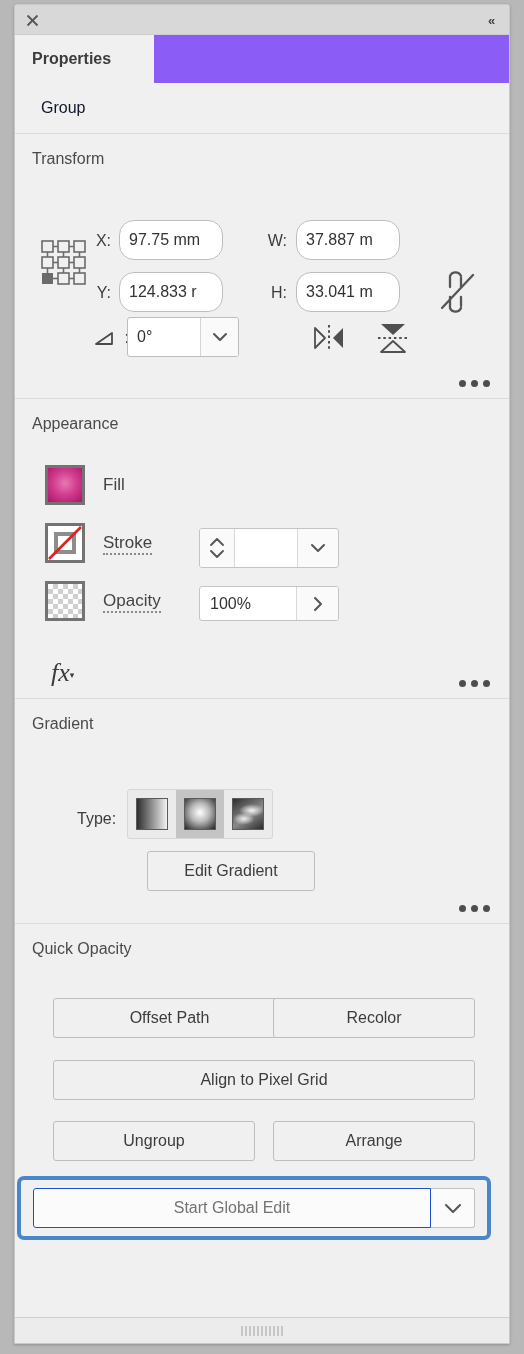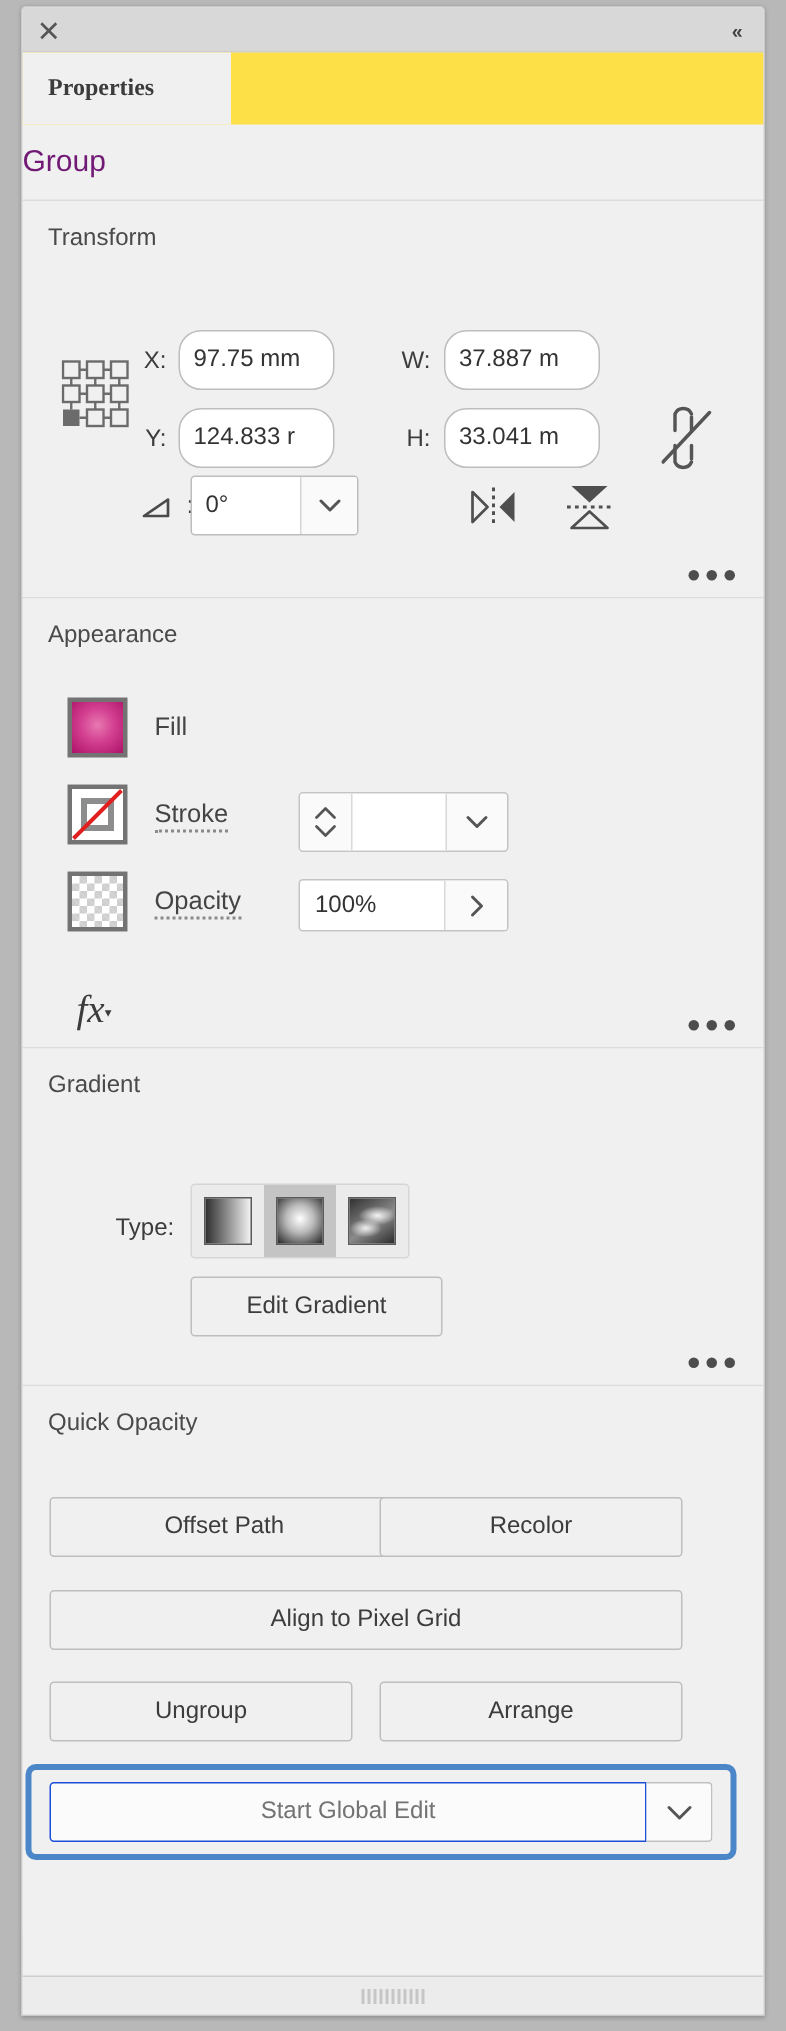--- a/index.html
+++ b/index.html
@@ -39,38 +39,37 @@
     width: 20px; height: 16px;
     color: #444;
     display: flex; align-items: center; justify-content: center;
     font-size: 13px; font-weight: bold; letter-spacing: -1px;
     cursor: pointer;
   }
   
   .tabstrip {
     position: relative;
     height: 48px;
-    background: #fde047;
-    font-family: Liberation Serif, serif;
+    background: #8b5cf6;
   }
   .tab-active {
     position: absolute; left: 0; top: 0;
     width: 139px; height: 48px;
     background: #f0f0f0;
     display: flex; align-items: center;
     padding-left: 17px;
     font-size: 16px; font-weight: bold; color: #3c3c3c;
     cursor: pointer;
   }
   
   .object-label {
     height: 50px;
     display: flex; align-items: center;
-    padding-left: 0;
-    font-size: 20px; color: #701a75;
+    padding-left: 26px;
+    font-size: 16px; color: #0f172a;
     background: #f0f0f0;
   }
   .divider { height: 1px; background: #dcdcdc; }
   .section { background: #f0f0f0; position: relative; }
   .section-title {
     font-size: 16px; color: #4a4a4a;
     padding: 16px 0 0 17px;
   }
   .more-dots {
     position: absolute; right: 19px;
@@ -197,20 +196,21 @@
   .type-thumb { width: 32px; height: 32px; border: 1px solid #5a5a5a; }
   .btn {
     position: absolute;
     border: 1px solid #bebebe;
     border-radius: 3px;
     background: #f0f0f0;
     font-family: "Liberation Sans", sans-serif;
     font-size: 16px; color: #3c3c3c;
     display: flex; align-items: center; justify-content: center;
     cursor: pointer;
+    margin-left: 20px;
   }
   
   .quick-body { position: relative; height: 330px; }
   .focus-ring {
     position: absolute; left: 4px; top: 240px;
     width: 470px; height: 60px;
     border: 4px solid #4a86c8;
     border-radius: 7px;
   }
   .split-btn {

